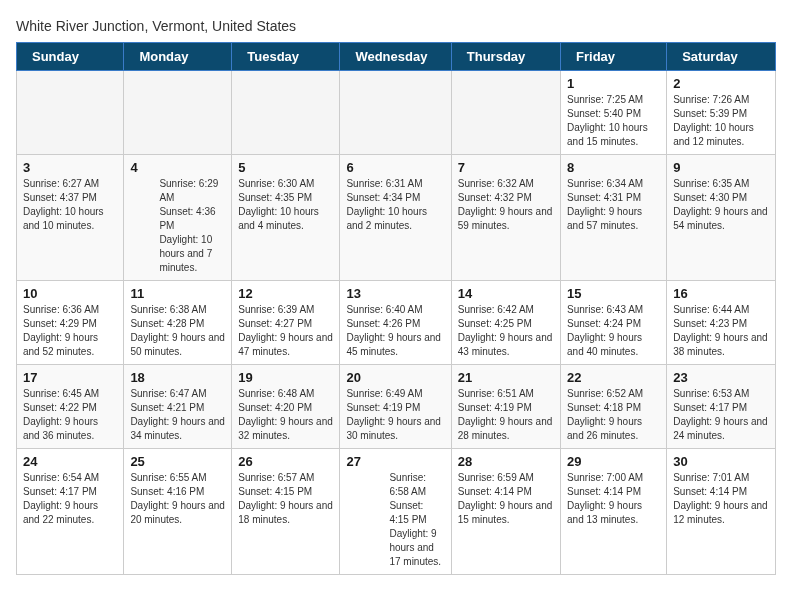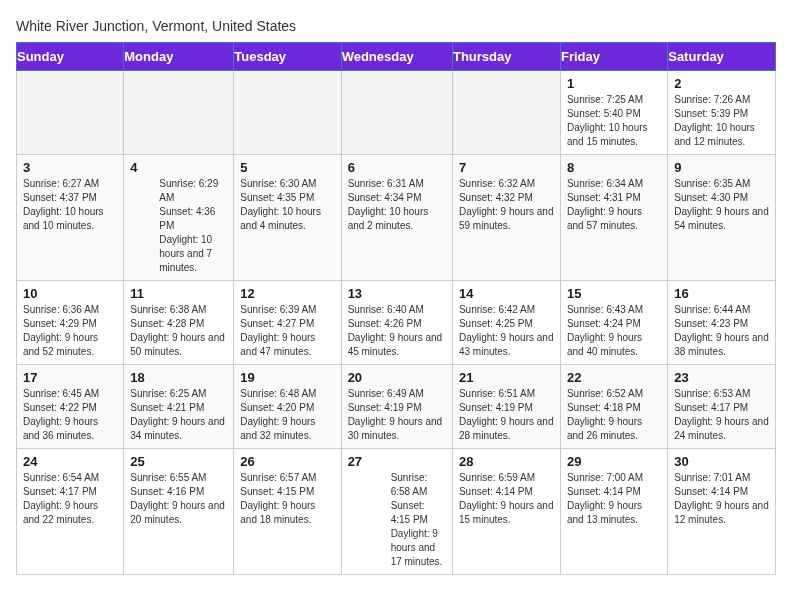--- a/index.html
+++ b/index.html
@@ -47,24 +47,24 @@
       font-size: 14px;
       color: #333;
       margin-top: 2px;
     }
     .calendar {
       width: 100%;
       border-collapse: collapse;
       margin-top: 8px;
     }
     .calendar th {
-      background: #6d28d9;
+      background: #0c4a6e;
       color: #fff;
       text-align: left;
-      padding: 6px 0;
+      padding: 6px 15px;
       font-size: 13px;
       font-weight: bold;
       border: 1px solid #3a7bc8;
     }
     .calendar td {
       border: 1px solid #ccc;
       vertical-align: top;
       padding: 5px 6px;
       width: 113px;
       min-height: 80px;
@@ -221,21 +221,21 @@
       </tr>
       <tr class="row-even">
         <td>
           <span class="day-number">17</span>
           <div class="day-info" style="white-space: pre-line;">Sunrise: 6:45 AM
 Sunset: 4:22 PM
 Daylight: 9 hours and 36 minutes.</div>
         </td>
         <td>
           <span class="day-number">18</span>
-          <div class="day-info" style="white-space: pre-line;">Sunrise: 6:25 AM
+          <div class="day-info" style="white-space: pre-line;">Sunrise: 6:47 AM
 Sunset: 4:21 PM
 Daylight: 9 hours and 34 minutes.</div>
         </td>
         <td>
           <span class="day-number">19</span>
           <div class="day-info" style="white-space: pre-line;">Sunrise: 6:48 AM
 Sunset: 4:20 PM
 Daylight: 9 hours and 32 minutes.</div>
         </td>
         <td>

